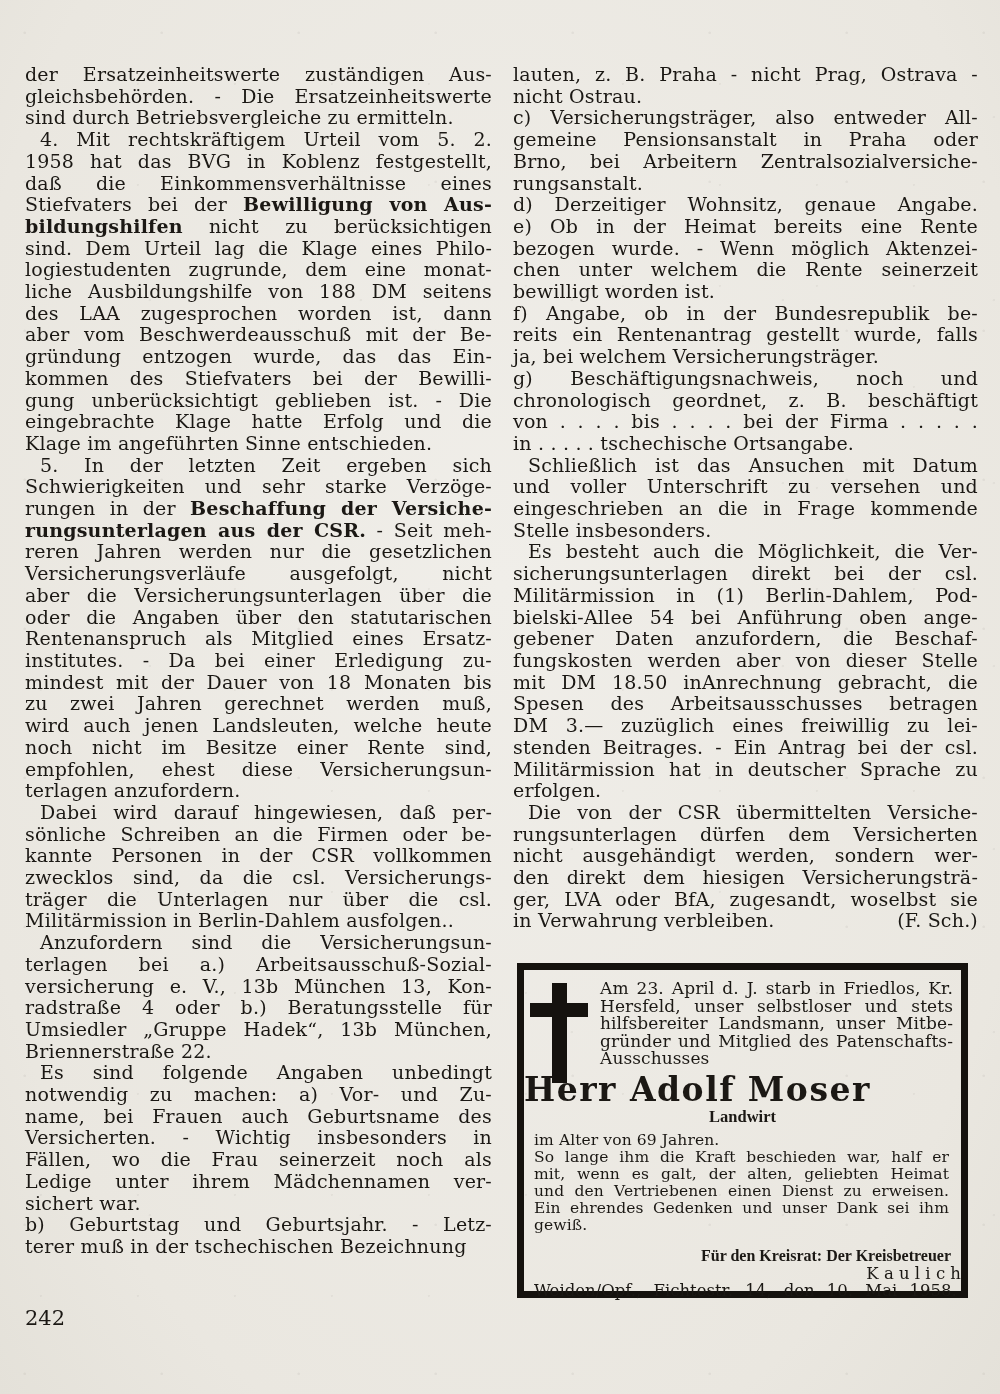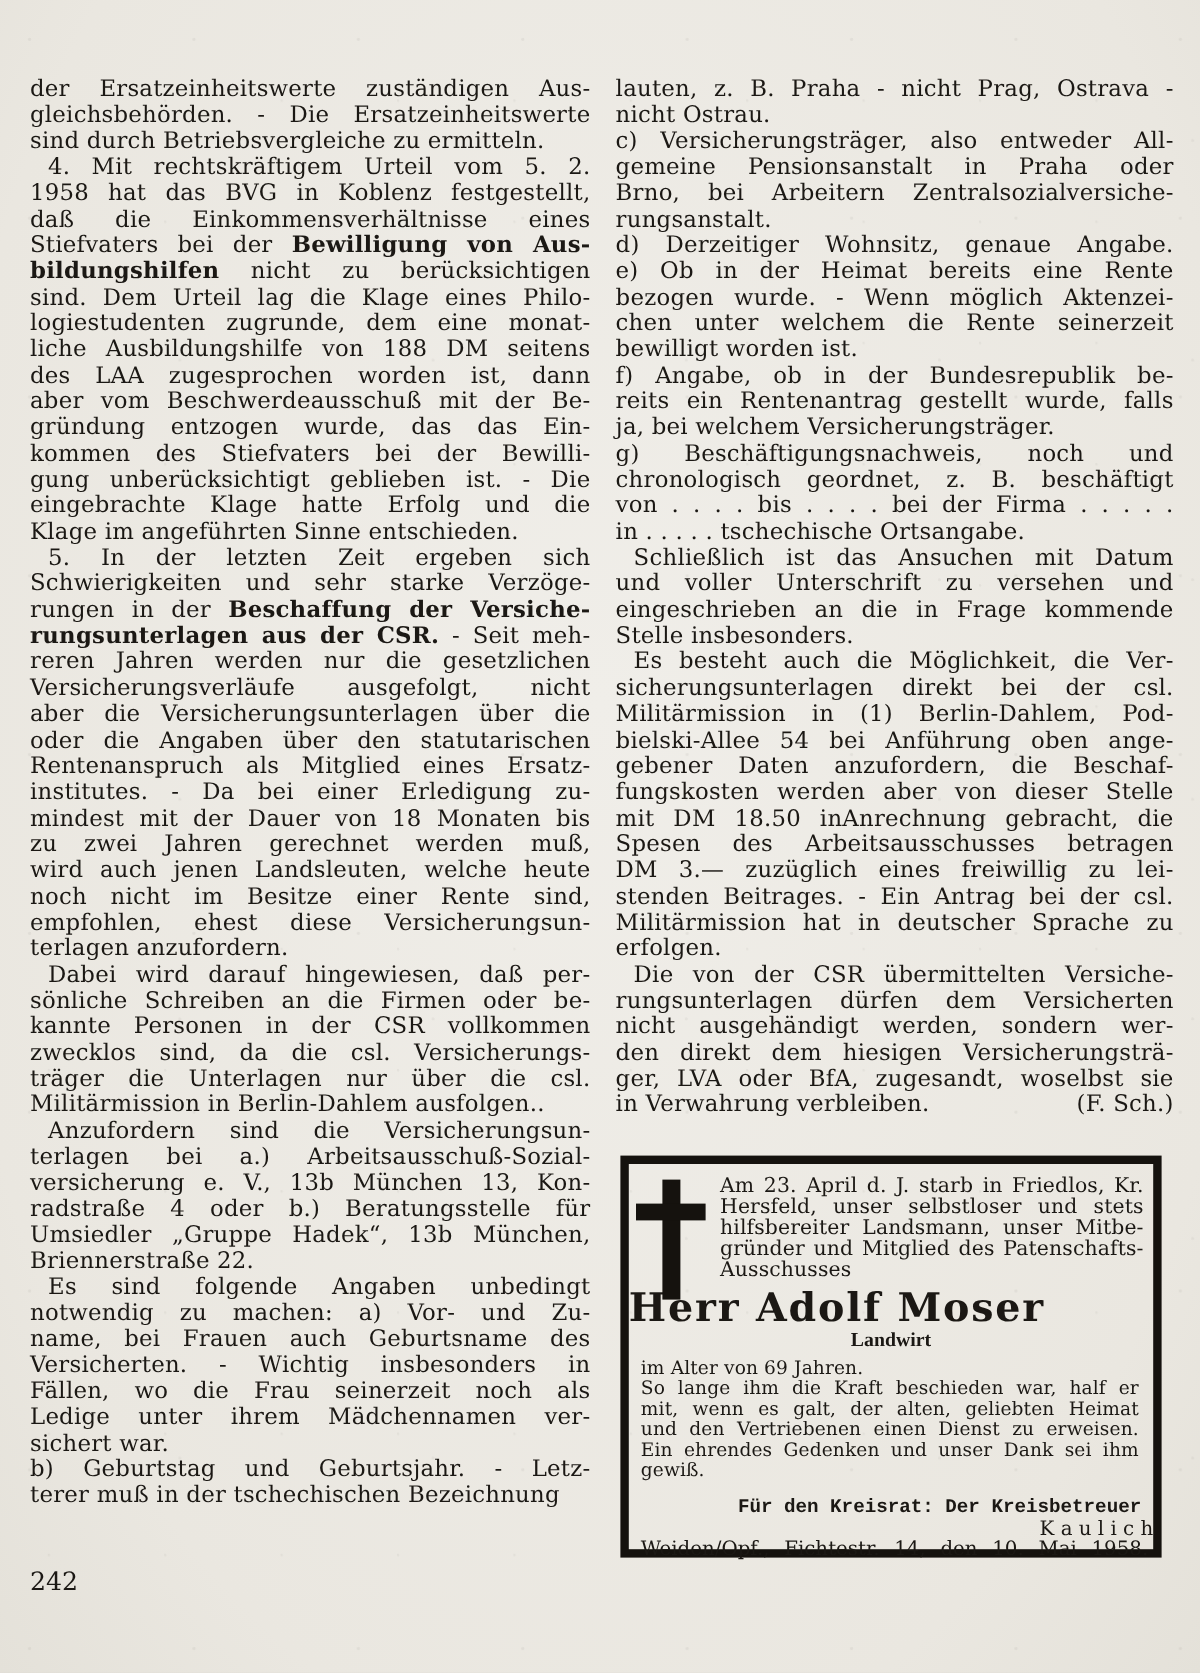--- a/index.html
+++ b/index.html
@@ -59,21 +59,21 @@
   }
   #obit-role{
     font-family:Liberation Serif, serif;
     font-weight:bold;
     font-size:16.5px;line-height:18px;
     text-align:center;
   }
   #obit-body{margin:6px 12px 4px 10px;}
   #obit-body .line{font-size:15.5px;line-height:17px;letter-spacing:.1px;}
   #obit-sig1{
-    font-family:Liberation Mono, monospace;
+    font-family:Liberation Serif, serif;
     font-weight:bold;
     font-size:16px;line-height:18px;
     text-align:right;
     padding-right:10px;
     margin-top:13px;
   }
   #obit-sig2{
     font-size:16.5px;line-height:17px;
     text-align:right;
   }

